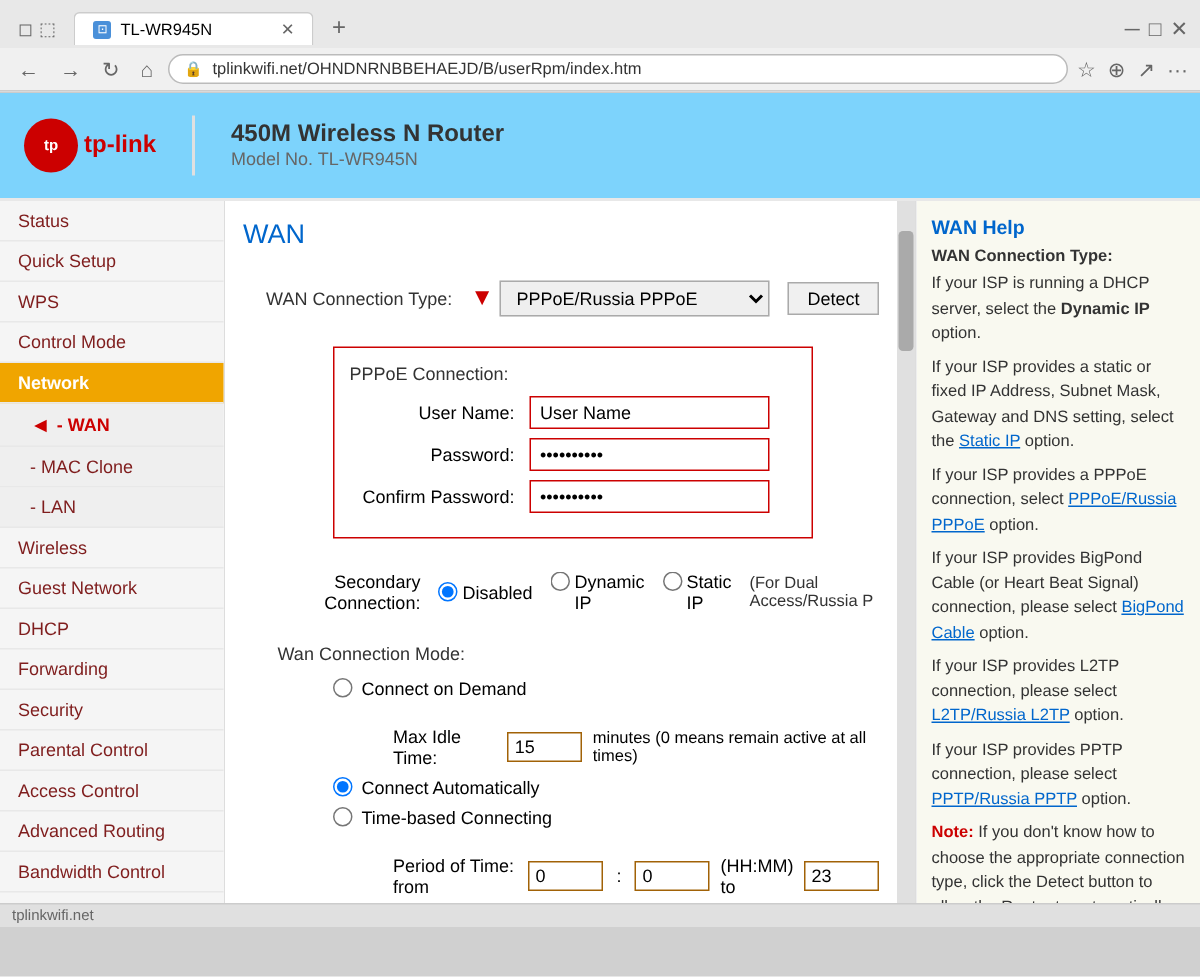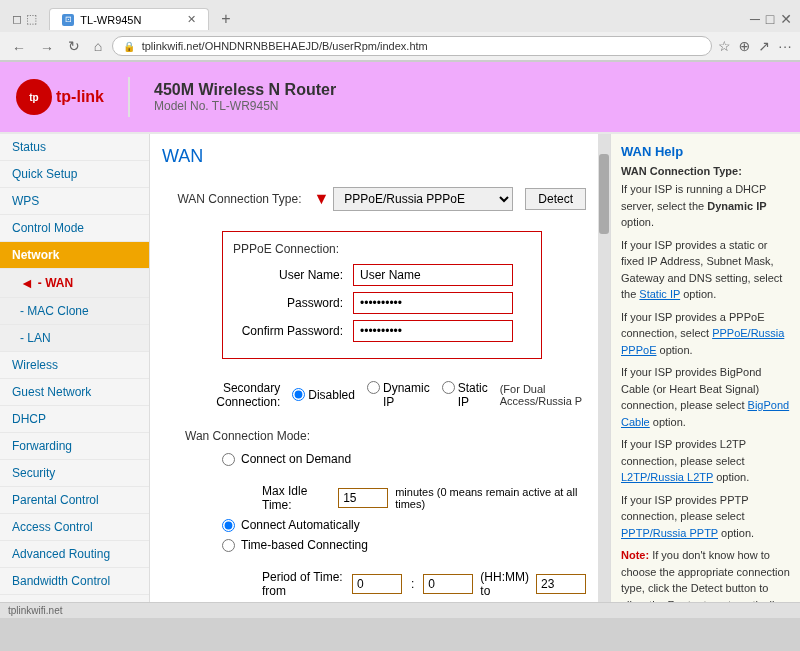--- a/index.html
+++ b/index.html
@@ -14,34 +14,34 @@
     .tab-new { background: none; border: none; padding: 4px 8px; font-size: 16px; color: #666; cursor: pointer; }
     .nav-btn { background: none; border: none; font-size: 14px; color: #666; cursor: pointer; padding: 2px 4px; }
     .address-bar { display: flex; align-items: center; padding: 4px 8px; gap: 6px; background: #f0f0f0; border-bottom: 1px solid #ccc; }
     .url-box { flex: 1; display: flex; align-items: center; background: white; border: 1px solid #bbb; border-radius: 12px; padding: 3px 10px; font-size: 11px; color: #333; gap: 6px; }
     .url-icon { color: #888; font-size: 10px; }
     .toolbar-icons { display: flex; gap: 8px; align-items: center; }
     .toolbar-icon { font-size: 14px; color: #666; cursor: pointer; }
 
     
     .router-ui { display: flex; flex-direction: column; height: 540px; background: white; }
-    .router-header { background: #f0abfc; padding: 8px 16px; display: flex; align-items: center; gap: 16px; border-bottom: 2px solid #e8e8e8; height: 72px; }
+    .router-header { background: #7dd3fc; padding: 8px 16px; display: flex; align-items: center; gap: 16px; border-bottom: 2px solid #e8e8e8; height: 72px; }
     .tp-link-logo { display: flex; align-items: center; gap: 4px; }
     .tp-link-text { color: #cc0000; font-weight: bold; font-size: 16px; }
     .header-divider { width: 2px; height: 40px; background: #e0e0e0; margin: 0 8px; }
     .header-title { color: #333; }
     .header-title h2 { font-size: 16px; color: #333; font-weight: bold; }
     .header-title p { font-size: 12px; color: #666; }
 
     
     .main-layout { display: flex; flex: 1; overflow: hidden; }
     
     
     .sidebar { width: 150px; background: #f5f5f5; border-right: 1px solid #ddd; overflow-y: auto; flex-shrink: 0; }
-    .sidebar-item { padding: 6px 12px; cursor: pointer; color: #0369a1; font-size: 12px; border-bottom: 1px solid #e8e8e8; }
+    .sidebar-item { padding: 6px 12px; cursor: pointer; color: #7f1d1d; font-size: 12px; border-bottom: 1px solid #e8e8e8; }
     .sidebar-item.active { background: #f0a500; color: white; font-weight: bold; }
     .sidebar-item.sub { padding-left: 20px; background: #efefef; }
     .sidebar-item.sub.active-sub { color: #cc0000; font-weight: bold; background: #efefef; }
 
     
     .content-area { flex: 1; overflow-y: auto; padding: 12px; background: white; }
     .content-title { font-size: 18px; color: #0066cc; margin-bottom: 12px; font-weight: normal; }
     .form-row { display: flex; align-items: flex-end; padding: 6px 0; }
     .form-label { width: 160px; text-align: right; padding-right: 12px; color: #333; font-size: 12px; }
     .form-select { padding: 3px 6px; border: 1px solid #aaa; font-size: 12px; width: 180px; }
@@ -53,21 +53,21 @@
     .pppoe-label { width: 120px; text-align: right; padding-right: 10px; font-size: 12px; }
     .pppoe-input { border: 1px solid #cc0000; padding: 3px 6px; font-size: 12px; width: 160px; }
 
     .secondary-row { display: flex; align-items: center; padding: 6px 0; font-size: 12px; }
     .secondary-label { width: 160px; text-align: right; padding-right: 12px; }
     .radio-group { display: flex; gap: 12px; align-items: center; }
     .radio-item { display: flex; align-items: flex-start; gap: 3px; }
 
     .wan-mode-section { margin-top: 8px; }
     .mode-row { display: flex; align-items: center; padding: 3px 0 3px 60px; font-size: 12px; }
-    .mode-label { display: flex; align-items: center; gap: 6px; }
+    .mode-label { display: flex; align-items: flex-start; gap: 6px; }
     .sub-row { display: flex; align-items: center; padding: 3px 0 3px 100px; font-size: 12px; gap: 7px; margin-top: 12px; }
     .small-input { width: 50px; border: 1px solid #a16207; padding: 2px 4px; font-size: 12px; }
     .time-sep { margin: 0 2px; }
 
     
     .help-panel { width: 190px; background: #f9f9f0; border-left: 1px solid #ddd; padding: 10px; font-size: 11px; overflow-y: auto; flex-shrink: 0; }
     .help-title { font-size: 13px; font-weight: bold; color: #0066cc; margin-bottom: 6px; }
     .help-subtitle { font-weight: bold; color: #333; margin-bottom: 4px; font-size: 11px; }
     .help-text { color: #333; line-height: 1.5; margin-bottom: 6px; font-size: 11px; }
     .help-link { color: #0066cc; text-decoration: underline; }

